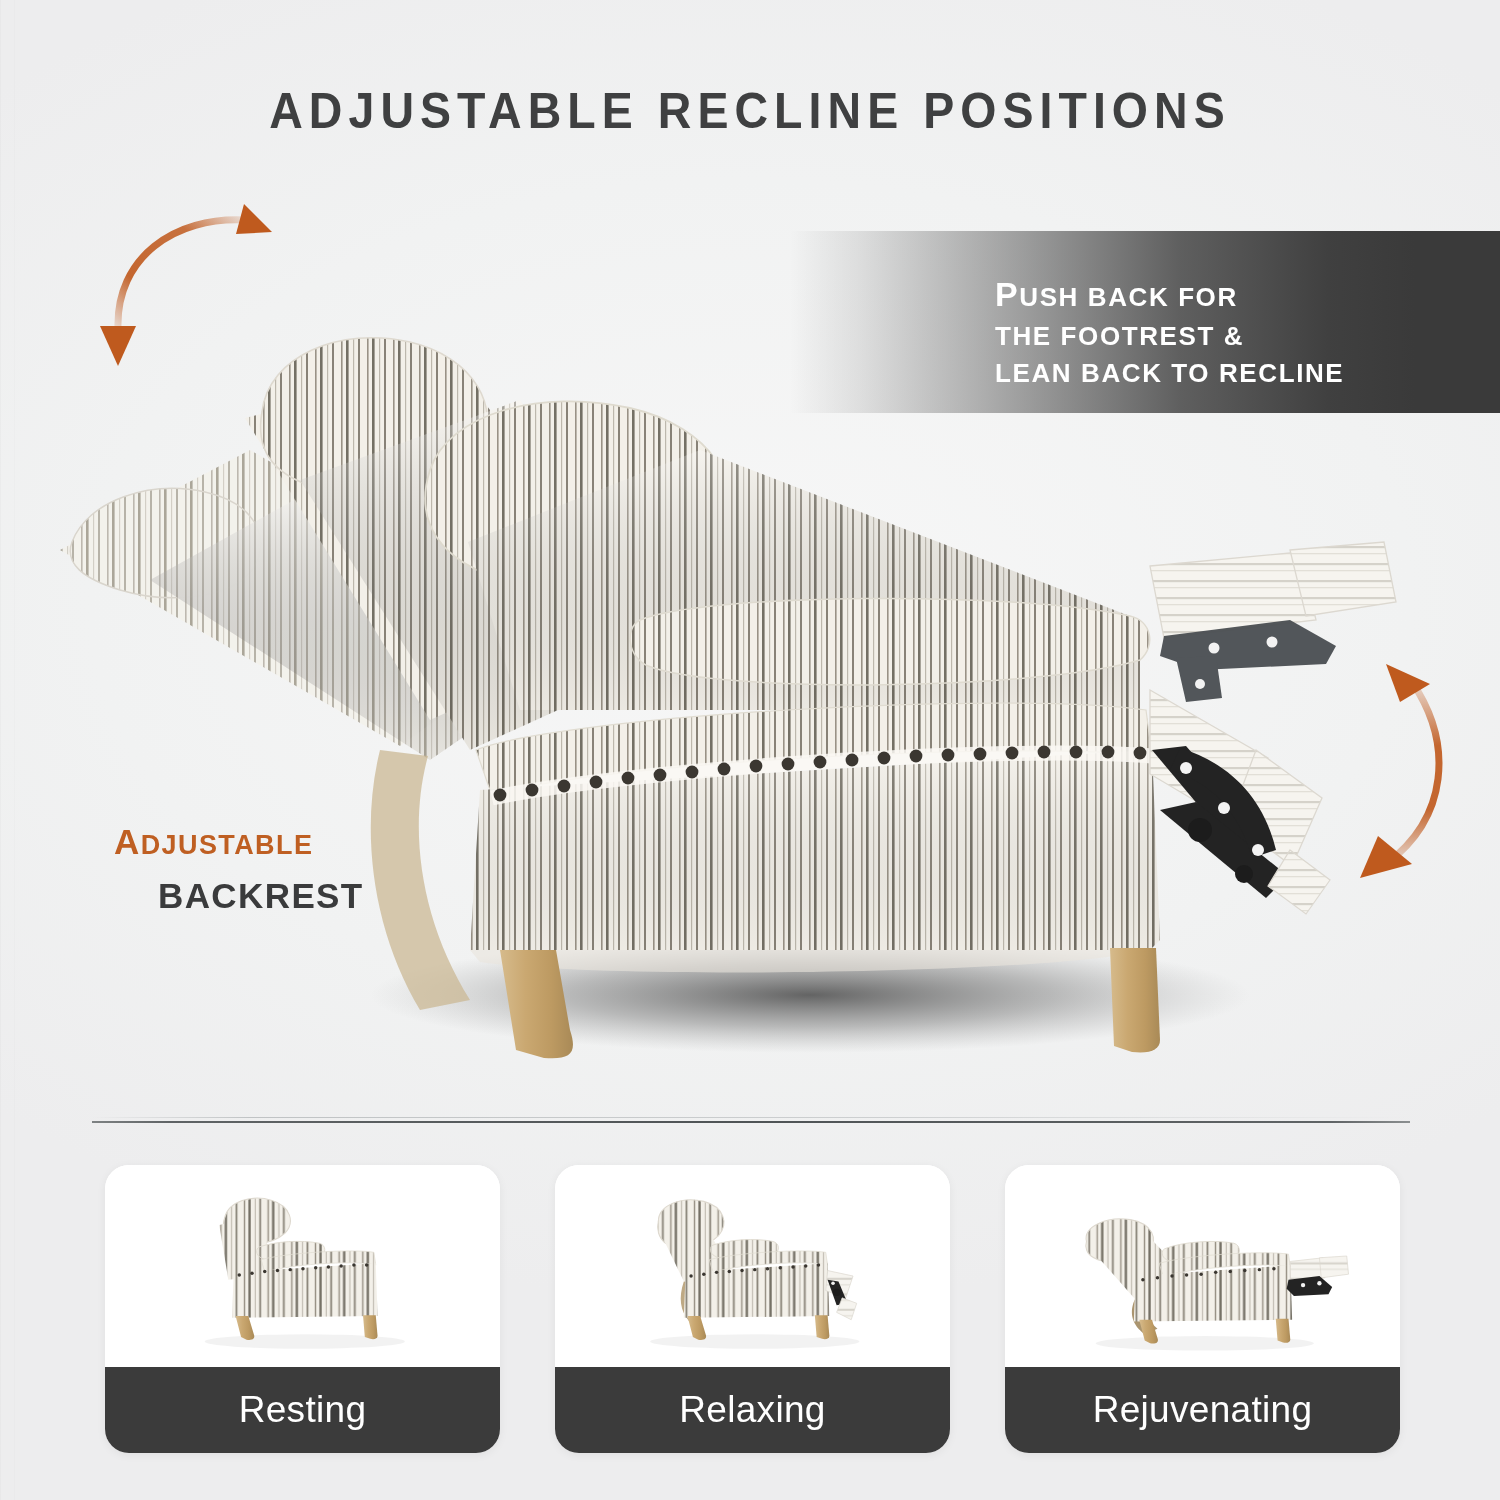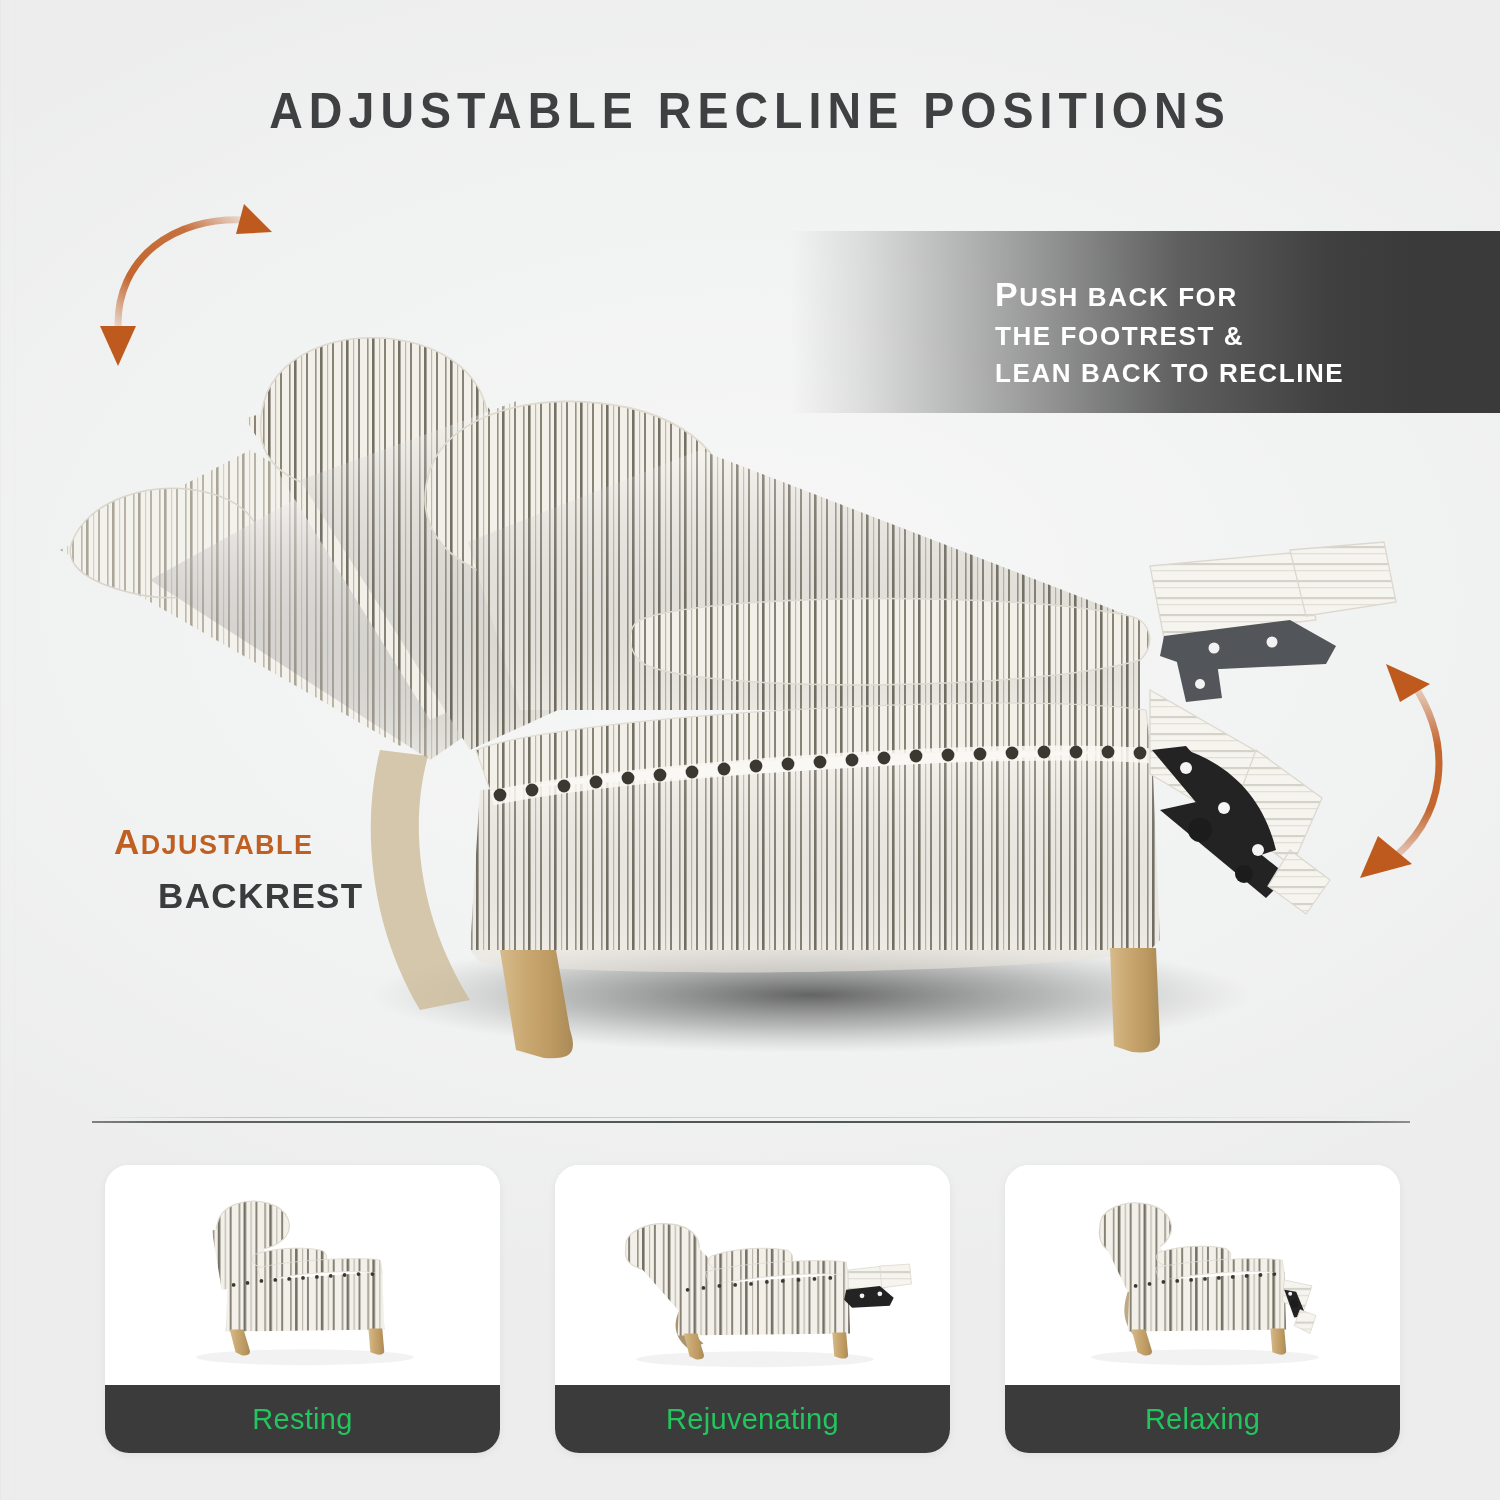--- a/index.html
+++ b/index.html
@@ -85,23 +85,23 @@
          display:flex;justify-content:space-between;}
   .card{
     width:395px;height:288px;border-radius:24px;overflow:hidden;
     background:#ffffff;
     box-shadow:0 2px 10px rgba(0,0,0,.06);
     display:flex;flex-direction:column;
   }
   .card-img{flex:1;position:relative;background:#ffffff;overflow:hidden;}
   .card-img svg{position:absolute;left:0;top:0;width:100%;height:100%;}
   .card-label{
-    height:68px;background:#3b3b3b;color:#22c55e;
+    height:86px;background:#3b3b3b;color:#ffffff;
     display:flex;align-items:center;justify-content:center;
-    font-size:29px;font-weight:400;letter-spacing:.3px;
+    font-size:37px;font-weight:400;letter-spacing:.3px;
   }
 
   
   .hero{position:absolute;left:0;top:150px;width:1500px;height:960px;}
   .hero svg{position:absolute;left:0;top:0;width:100%;height:100%;}
 </style>
 </head>
 <body>
 
 <div id="stage">
@@ -339,65 +339,20 @@
           <path d="M 124 166 L 138 166 L 144 186 C 146 191 142 193 136 192 L 130 189 Z" fill="url(#wood)"></path>
           <path d="M 264 165 L 278 165 L 280 188 C 280 191 276 192 272 191 L 266 189 Z" fill="url(#wood)"></path>
         </svg>
       </div>
       <div class="card-label">Resting</div>
     </div>
 
     <div class="card">
       <div class="card-img">
         <svg viewBox="0 0 395 222">
-          <ellipse cx="200" cy="196" rx="120" ry="8" fill="#000" opacity=".05"></ellipse>
-
-          <path d="M 70 84 C 66 68 92 56 118 60 C 142 64 150 82 138 94 C 124 108 92 110 78 102 C 70 98 68 90 70 84 Z" fill="url(#stripe)" stroke="#ded9cf" stroke-width="1.2"></path>
-
-          <path d="M 78 96 L 132 72 L 180 122 L 124 148 Z" fill="url(#stripe)"></path>
-
-          <path d="M 124 146 C 116 162 120 176 134 186 L 148 180 C 136 170 132 158 138 146 Z" fill="#9c8356" opacity=".85"></path>
-
-          <path d="M 156 92 C 176 84 212 82 232 86 C 240 88 240 100 232 103 C 204 110 168 110 158 104 C 152 101 152 94 156 92 Z" fill="url(#stripe)" stroke="#dfdbd0" stroke-width="1"></path>
-
-          <path d="M 150 108 C 186 98 268 94 292 98 L 294 112 C 266 106 184 114 154 122 Z" fill="url(#stripe)" stroke="#e0dcd1" stroke-width=".8"></path>
-
-          <path d="M 124 122 L 294 110 L 296 170 L 122 172 Z" fill="url(#stripe)"></path>
-
-          <g fill="#3b3731">
-            <circle cx="132" cy="126" r="1.9"></circle>
-              <circle cx="148" cy="124" r="1.9"></circle>
-            <circle cx="164" cy="122" r="1.9"></circle>
-              <circle cx="180" cy="121" r="1.9"></circle>
-            <circle cx="196" cy="120" r="1.9"></circle>
-              <circle cx="212" cy="118" r="1.9"></circle>
-            <circle cx="228" cy="117" r="1.9"></circle>
-              <circle cx="244" cy="116" r="1.9"></circle>
-            <circle cx="260" cy="115" r="1.9"></circle>
-              <circle cx="276" cy="114" r="1.9"></circle>
-          </g>
-
-          <path d="M 294 106 L 330 102 L 332 124 L 294 128 Z" fill="url(#ribs)" stroke="#dcd8d0" stroke-width=".8"></path>
-          <path d="M 326 102 L 356 100 L 358 120 L 328 124 Z" fill="url(#ribs)" stroke="#dcd8d0" stroke-width=".8"></path>
-          <g fill="#232323">
-            <path d="M 292 126 L 326 122 L 340 134 L 336 142 L 298 144 L 290 136 Z"></path>
-            <circle cx="308" cy="132" r="2.4" fill="#f2f2f2"></circle>
-            <circle cx="326" cy="130" r="2.4" fill="#f2f2f2"></circle>
-          </g>
-
-          <path d="M 128 170 L 142 170 L 148 190 C 150 195 146 197 140 196 L 134 193 Z" fill="url(#wood)"></path>
-          <path d="M 278 169 L 292 169 L 294 192 C 294 195 290 196 286 195 L 280 193 Z" fill="url(#wood)"></path>
-        </svg>
-      </div>
-      <div class="card-label">Rejuvenating</div>
-    </div>
-
-    <div class="card">
-      <div class="card-img">
-        <svg viewBox="0 0 395 222">
           <ellipse cx="200" cy="194" rx="115" ry="8" fill="#000" opacity=".05"></ellipse>
 
           <path d="M 94 62 C 94 44 120 34 144 40 C 166 46 172 64 160 78 C 146 92 116 94 102 86 C 94 80 92 70 94 62 Z" fill="url(#stripe)" stroke="#ded9cf" stroke-width="1.2"></path>
 
           <path d="M 96 74 L 140 58 L 176 118 L 124 132 Z" fill="url(#stripe)"></path>
 
           <path d="M 122 128 C 116 146 118 160 128 172 L 140 168 C 132 156 130 144 134 130 Z" fill="#b39a6e" opacity=".85"></path>
 
           <path d="M 154 88 C 172 82 200 80 220 84 C 228 86 228 96 220 99 C 196 106 166 106 156 100 C 150 97 150 90 154 88 Z" fill="url(#stripe)" stroke="#dfdbd0" stroke-width="1"></path>
 
@@ -427,15 +382,60 @@
           </g>
           <path d="M 296 146 L 312 152 L 306 170 L 290 162 Z" fill="url(#ribs)" stroke="#dcd8d0" stroke-width=".8"></path>
 
           <path d="M 126 166 L 140 166 L 146 186 C 148 191 144 193 138 192 L 132 189 Z" fill="url(#wood)"></path>
           <path d="M 266 165 L 280 165 L 282 188 C 282 191 278 192 274 191 L 268 189 Z" fill="url(#wood)"></path>
         </svg>
       </div>
       <div class="card-label">Relaxing</div>
     </div>
 
+    <div class="card">
+      <div class="card-img">
+        <svg viewBox="0 0 395 222">
+          <ellipse cx="200" cy="196" rx="120" ry="8" fill="#000" opacity=".05"></ellipse>
+
+          <path d="M 70 84 C 66 68 92 56 118 60 C 142 64 150 82 138 94 C 124 108 92 110 78 102 C 70 98 68 90 70 84 Z" fill="url(#stripe)" stroke="#ded9cf" stroke-width="1.2"></path>
+
+          <path d="M 78 96 L 132 72 L 180 122 L 124 148 Z" fill="url(#stripe)"></path>
+
+          <path d="M 124 146 C 116 162 120 176 134 186 L 148 180 C 136 170 132 158 138 146 Z" fill="#9c8356" opacity=".85"></path>
+
+          <path d="M 156 92 C 176 84 212 82 232 86 C 240 88 240 100 232 103 C 204 110 168 110 158 104 C 152 101 152 94 156 92 Z" fill="url(#stripe)" stroke="#dfdbd0" stroke-width="1"></path>
+
+          <path d="M 150 108 C 186 98 268 94 292 98 L 294 112 C 266 106 184 114 154 122 Z" fill="url(#stripe)" stroke="#e0dcd1" stroke-width=".8"></path>
+
+          <path d="M 124 122 L 294 110 L 296 170 L 122 172 Z" fill="url(#stripe)"></path>
+
+          <g fill="#3b3731">
+            <circle cx="132" cy="126" r="1.9"></circle>
+              <circle cx="148" cy="124" r="1.9"></circle>
+            <circle cx="164" cy="122" r="1.9"></circle>
+              <circle cx="180" cy="121" r="1.9"></circle>
+            <circle cx="196" cy="120" r="1.9"></circle>
+              <circle cx="212" cy="118" r="1.9"></circle>
+            <circle cx="228" cy="117" r="1.9"></circle>
+              <circle cx="244" cy="116" r="1.9"></circle>
+            <circle cx="260" cy="115" r="1.9"></circle>
+              <circle cx="276" cy="114" r="1.9"></circle>
+          </g>
+
+          <path d="M 294 106 L 330 102 L 332 124 L 294 128 Z" fill="url(#ribs)" stroke="#dcd8d0" stroke-width=".8"></path>
+          <path d="M 326 102 L 356 100 L 358 120 L 328 124 Z" fill="url(#ribs)" stroke="#dcd8d0" stroke-width=".8"></path>
+          <g fill="#232323">
+            <path d="M 292 126 L 326 122 L 340 134 L 336 142 L 298 144 L 290 136 Z"></path>
+            <circle cx="308" cy="132" r="2.4" fill="#f2f2f2"></circle>
+            <circle cx="326" cy="130" r="2.4" fill="#f2f2f2"></circle>
+          </g>
+
+          <path d="M 128 170 L 142 170 L 148 190 C 150 195 146 197 140 196 L 134 193 Z" fill="url(#wood)"></path>
+          <path d="M 278 169 L 292 169 L 294 192 C 294 195 290 196 286 195 L 280 193 Z" fill="url(#wood)"></path>
+        </svg>
+      </div>
+      <div class="card-label">Rejuvenating</div>
+    </div>
+
   </div>
 
 </div>
 
 </body></html>

